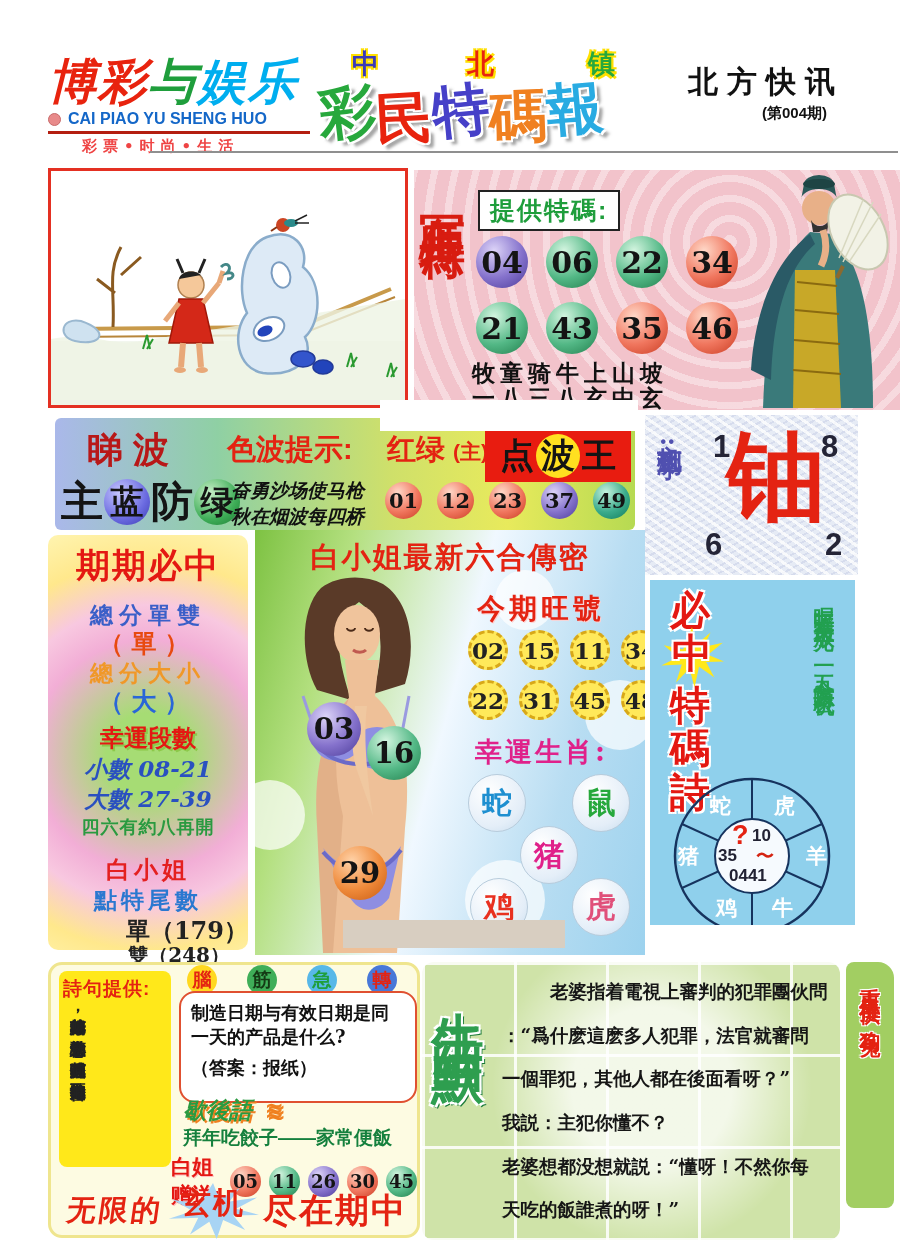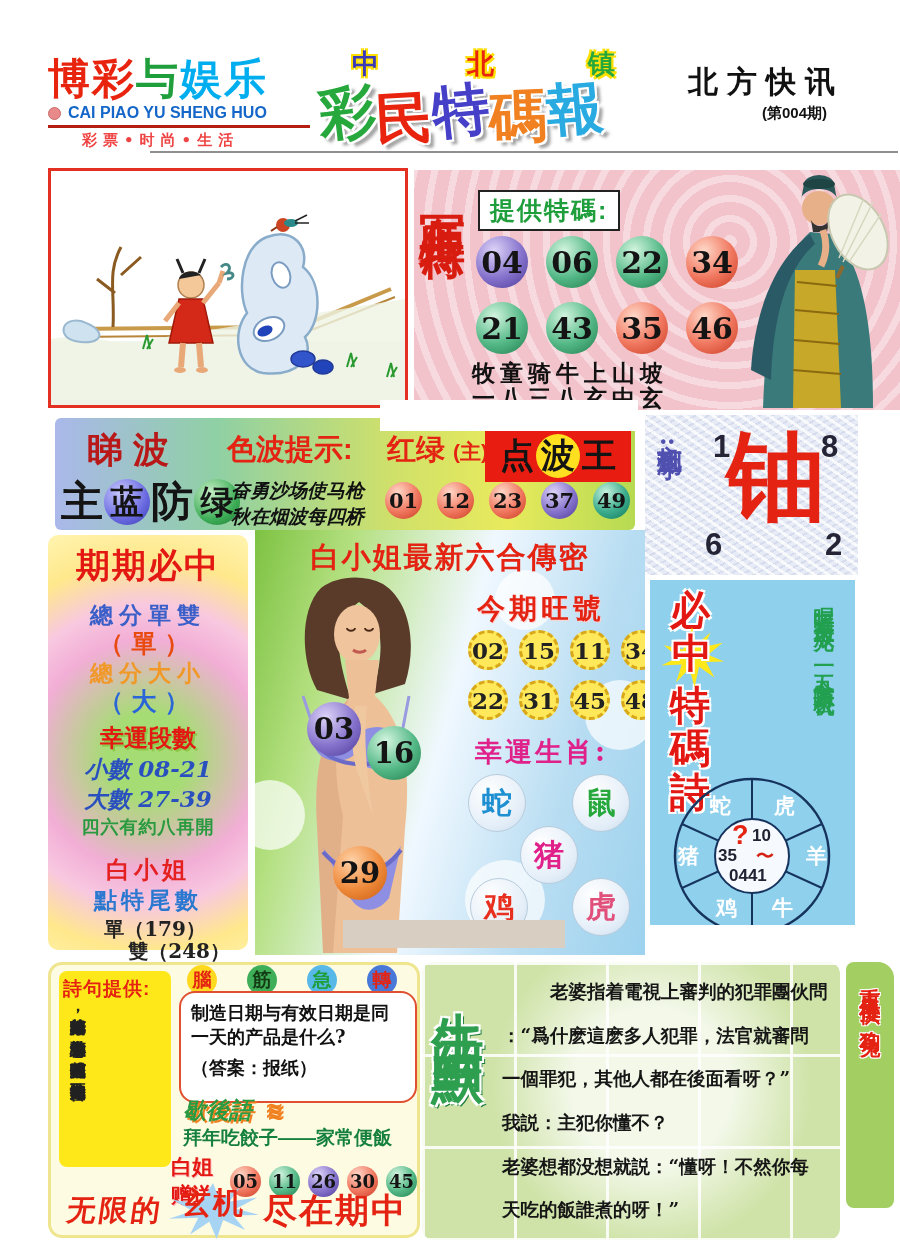--- a/index.html
+++ b/index.html
@@ -3,21 +3,21 @@
 <meta charset="utf-8">
 <style>
   html,body{margin:0;padding:0;background:#fff;}
   .page{position:relative;width:900px;height:1260px;background:#fff;overflow:hidden;
         font-family:"Liberation Sans","DejaVu Sans",sans-serif;}
   .abs{position:absolute;}
   .serif{font-family:"DejaVu Serif","Liberation Serif",serif;}
 
   
   .logo{left:48px;top:58px;width:280px;}
-  .logo-title{font-size:42px;font-weight:900;letter-spacing:2px;line-height:1;}
+  .logo-title{font-size:48px;font-weight:900;letter-spacing:2px;line-height:1;font-style:italic;}
   .logo-title span{display:inline-block;}
   .logo-sub{margin-top:4px;display:flex;align-items:center;gap:7px;color:#1467c8;font-weight:900;
             font-size:16px;border-bottom:3px solid #b41e10;padding-bottom:3px;width:262px;}
   .dot{width:11px;height:11px;border-radius:50%;background:#e88a8a;border:1px solid #c86a6a;flex:0 0 auto;}
   .logo-tag{margin-top:3px;padding-left:34px;color:#ef4444;font-size:15px;letter-spacing:6px;font-weight:bold;}
   .masthead{left:318px;top:46px;width:360px;height:110px;}
   .mh-top span{display:inline-block;font-size:27px;font-weight:900;
       text-shadow:-2px -2px 0 #ffe000,2px -2px 0 #ffe000,-2px 2px 0 #ffe000,2px 2px 0 #ffe000;}
   .mh-top span:nth-child(1){margin-left:34px;}
   .mh-top span:nth-child(2){margin-left:88px;}
@@ -104,21 +104,21 @@
   .lc{font-weight:900;line-height:1.0;}
   .lc1{margin-top:14px;font-size:23px;color:#3a5fc8;letter-spacing:6px;}
   .lc2{margin-top:5px;font-size:25px;color:#e84a10;letter-spacing:8px;}
   .lc3{margin-top:5px;font-size:23px;color:#f09828;letter-spacing:6px;}
   .lc4{margin-top:5px;font-size:25px;color:#2a66d8;letter-spacing:8px;}
   .lc5{margin-top:12px;font-size:24px;color:#e41812;text-shadow:2px 2px 0 #8cc84a;}
   .lc6,.lc7{margin-top:7px;font-size:23px;color:#2a50c0;font-style:italic;}
   .lc8{margin-top:8px;font-size:18px;color:#2a9a40;letter-spacing:1px;}
   .lc9{margin-top:22px;font-size:24px;color:#e42020;letter-spacing:4px;}
   .lc10{margin-top:6px;font-size:23px;color:#2a78d0;letter-spacing:4px;}
-  .lc11{margin-top:8px;font-size:20px;color:#222;text-align:center;padding-left:14px;}
+  .lc11{margin-top:8px;font-size:24px;color:#222;text-align:right;padding-left:14px;}
   .lc12{margin-top:2px;font-size:20px;color:#222;text-align:right;padding-right:18px;}
 
   
   .center{left:255px;top:530px;width:390px;height:425px;overflow:hidden;
       background:linear-gradient(105deg,#7dc242 0%,#b4e080 20%,#f0f8ff 48%,#b8ddf2 75%,#9cd2ee 100%);}
   .deco{position:absolute;background:rgba(255,255,255,.7);border-radius:50%;}
   .center-title{left:0;top:8px;width:100%;text-align:center;color:#e42312;font-size:29px;font-weight:900;letter-spacing:2px;}
   .photo{left:8px;top:46px;}
   .pball{position:absolute;}
   .pball .ball{width:54px;height:54px;font-size:29px;}

